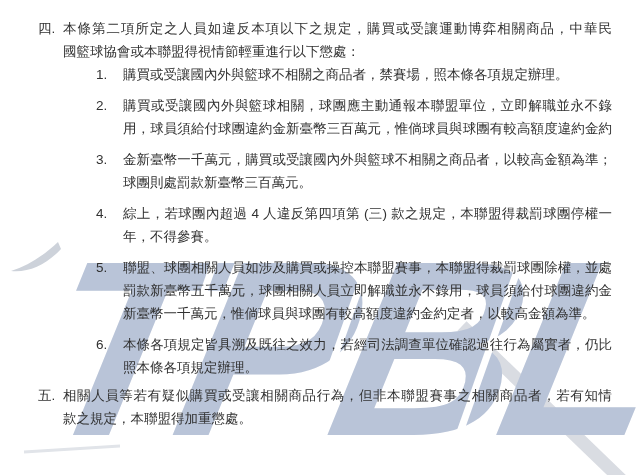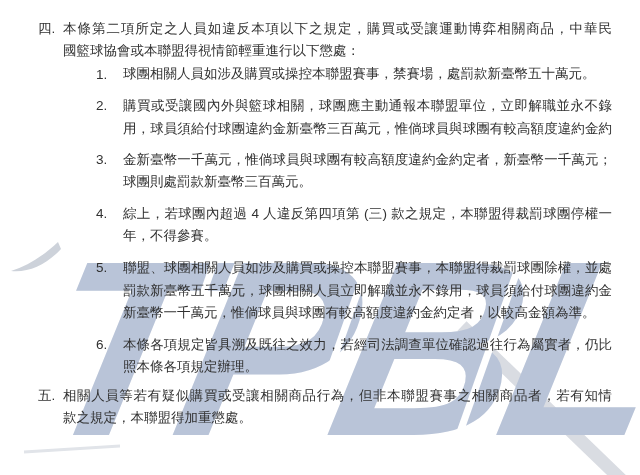--- a/index.html
+++ b/index.html
@@ -48,21 +48,20 @@
   .lvl2 .marker { width: 27px; }
   .content { flex: 0 0 auto; }
   .lvl1 .content { width: 549px; }
   .lvl2 .content { width: 489px; }
   .ln {
     text-align: justify;
     text-align-last: justify;
   }
   .ln.last {
     text-align-last: left;
-    font-family: Liberation Mono, monospace;
   }
 </style>
 </head>
 <body>
 
 <div class="page">
 
   <svg class="watermark" width="640" height="250" viewBox="0 0 640 250" aria-hidden="true">
 
     <path d="M58 14 C42 29, 27 38, 11 43 C29 45, 47 36, 61 21 Z" fill="#cdd2da"></path>
@@ -86,36 +85,36 @@
       <div class="marker">四.</div>
       <div class="content">
         <div class="ln">本條第二項所定之人員如違反本項以下之規定，購買或受讓運動博弈相關商品，中華民</div>
         <div class="ln last">國籃球協會或本聯盟得視情節輕重進行以下懲處：</div>
       </div>
     </div>
 
     <div class="row lvl2">
       <div class="marker">1.</div>
       <div class="content">
-        <div class="ln last">球團相關人員如涉及購買或操控本聯盟賽事，禁賽場，處罰款新臺幣五十萬元。</div>
+        <div class="ln last">購買或受讓國內外與籃球不相關之商品者，禁賽場，照本條各項規定辦理。</div>
       </div>
     </div>
 
     <div class="row lvl2 gap8">
       <div class="marker">2.</div>
       <div class="content">
         <div class="ln">購買或受讓國內外與籃球相關，球團應主動通報本聯盟單位，立即解職並永不錄</div>
         <div class="ln">用，球員須給付球團違約金新臺幣三百萬元，惟倘球員與球團有較高額度違約金約</div>
       </div>
     </div>
 
     <div class="row lvl2 gap8">
       <div class="marker">3.</div>
       <div class="content">
-        <div class="ln">金新臺幣一千萬元，惟倘球員與球團有較高額度違約金約定者，新臺幣一千萬元；</div>
+        <div class="ln">金新臺幣一千萬元，購買或受讓國內外與籃球不相關之商品者，以較高金額為準；</div>
         <div class="ln last">球團則處罰款新臺幣三百萬元。</div>
       </div>
     </div>
 
     <div class="row lvl2 gap8">
       <div class="marker">4.</div>
       <div class="content">
         <div class="ln">綜上，若球團內超過 4 人違反第四項第 (三) 款之規定，本聯盟得裁罰球團停權一</div>
         <div class="ln last">年，不得參賽。</div>
       </div>

